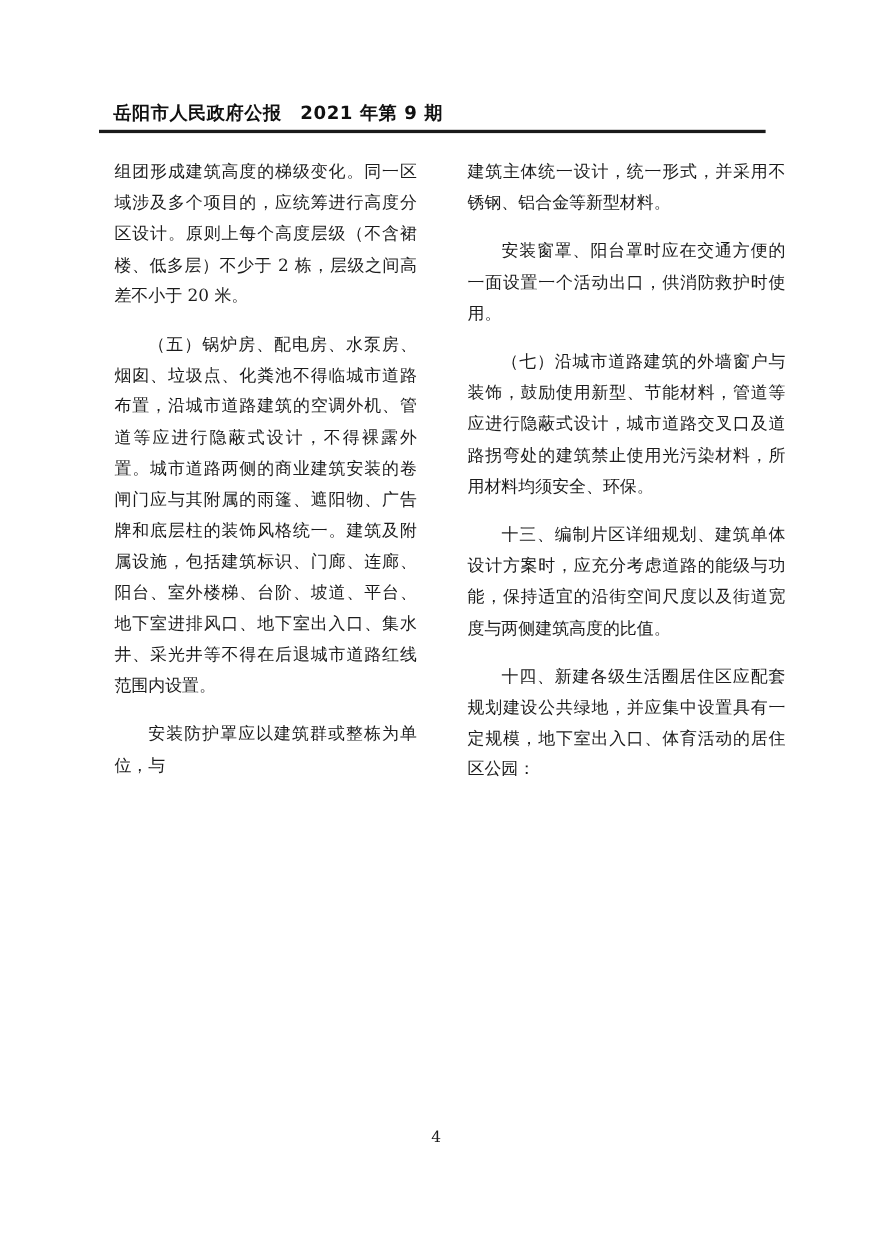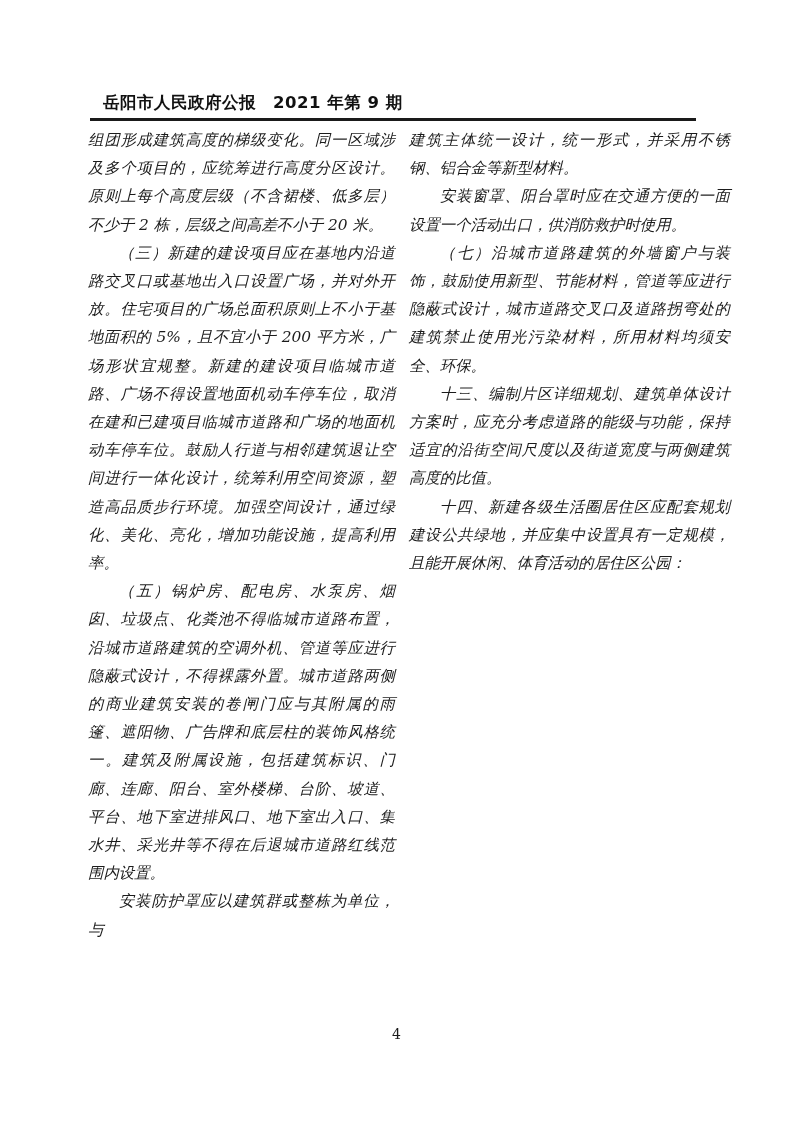--- a/index.html
+++ b/index.html
@@ -45,24 +45,23 @@
   }
   .col {
     font-size: 15.4px;
     line-height: 28.2px;
     text-align: justify;
     text-justify: inter-ideograph;
   }
   .col-left  { width: 307px; }
   .col-right { width: 321px; }
   .col p {
-    margin: 0;
+    margin: 16px;
     padding: 0;
     text-indent: 2em;
-    font-style: italic;
   }
   .col p.cont {
     text-indent: 0;
   }
   .page-footer {
     position: absolute;
     left: 0;
     top: 1026px;
     width: 793px;
     text-align: center;
@@ -76,30 +75,29 @@
 <div class="page">
 
   <div class="gazette-header">岳阳市人民政府公报　2021 年第 9 期</div>
 
   <div class="header-rule"></div>
 
   <div class="columns">
 
     <div class="col col-left">
       <p class="cont">组团形成建筑高度的梯级变化。同一区域涉及多个项目的，应统筹进行高度分区设计。原则上每个高度层级（不含裙楼、低多层）不少于 2 栋，层级之间高差不小于 20 米。</p>
-      <p>（三）新建的建设项目应在基地内沿道路交叉口或基地出入口设置广场，并对外开放。住宅项目的广场总面积原则上不小于基地面积的 5%，且不宜小于 200 平方米，广场形状宜规整。新建的建设项目临城市道路、广场不得设置地面机动车停车位，取消在建和已建项目临城市道路和广场的地面机动车停车位。鼓励人行道与相邻建筑退让空间进行一体化设计，统筹利用空间资源，塑造高品质步行环境。加强空间设计，通过绿化、美化、亮化，增加功能设施，提高利用率。</p>
       <p>（五）锅炉房、配电房、水泵房、烟囱、垃圾点、化粪池不得临城市道路布置，沿城市道路建筑的空调外机、管道等应进行隐蔽式设计，不得裸露外置。城市道路两侧的商业建筑安装的卷闸门应与其附属的雨篷、遮阳物、广告牌和底层柱的装饰风格统一。建筑及附属设施，包括建筑标识、门廊、连廊、阳台、室外楼梯、台阶、坡道、平台、地下室进排风口、地下室出入口、集水井、采光井等不得在后退城市道路红线范围内设置。</p>
       <p>安装防护罩应以建筑群或整栋为单位，与</p>
     </div>
 
     <div class="col col-right">
       <p class="cont">建筑主体统一设计，统一形式，并采用不锈钢、铝合金等新型材料。</p>
       <p>安装窗罩、阳台罩时应在交通方便的一面设置一个活动出口，供消防救护时使用。</p>
       <p>（七）沿城市道路建筑的外墙窗户与装饰，鼓励使用新型、节能材料，管道等应进行隐蔽式设计，城市道路交叉口及道路拐弯处的建筑禁止使用光污染材料，所用材料均须安全、环保。</p>
       <p>十三、编制片区详细规划、建筑单体设计方案时，应充分考虑道路的能级与功能，保持适宜的沿街空间尺度以及街道宽度与两侧建筑高度的比值。</p>
-      <p>十四、新建各级生活圈居住区应配套规划建设公共绿地，并应集中设置具有一定规模，且能开展休闲、体育活动的居住区公园：</p>
+      <p>十四、新建各级生活圈居住区应配套规划建设公共绿地，并应集中设置具有一定规模，地下室出入口、体育活动的居住区公园：</p>
     </div>
 
   </div>
 
   <div class="page-footer">4</div>
 
 </div>
 
 </body></html>

